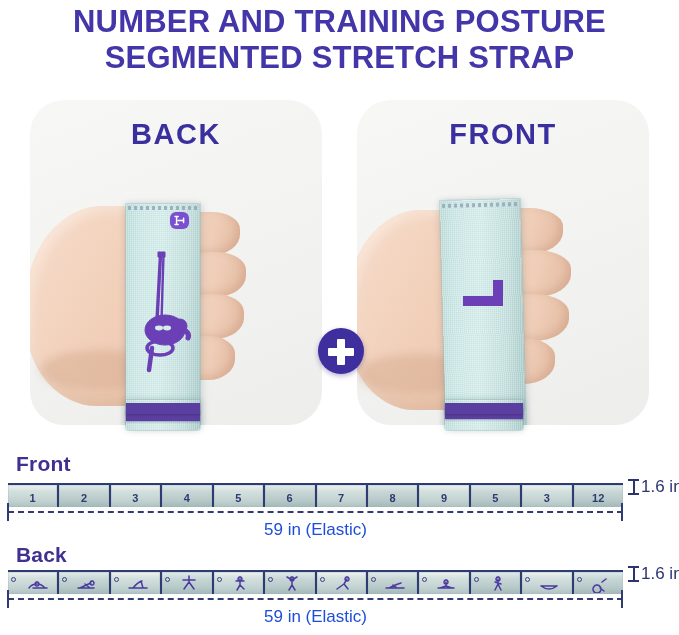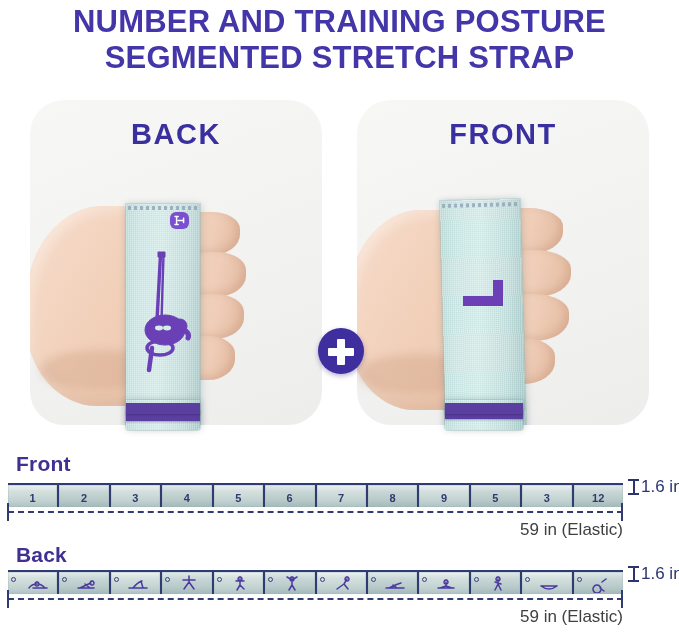--- a/index.html
+++ b/index.html
@@ -244,22 +244,22 @@
   }
   #cap-front-l { left: 7px;   top: 51px; }
   #cap-front-r { left: 621px; top: 51px; }
   #cap-back-l  { left: 7px;   top: 47px; }
   #cap-back-r  { left: 621px; top: 47px; }
 
   .length-label {
     position: absolute;
     width: 615px;
     left: 8px;
-    text-align: right;
-    color: #404040;
+    text-align: center;
+    color: #1d4ed8;
     font-size: 17px;
   }
   #len-front { top: 68px; }
   #len-back  { top: 64px; }
 
   .height-dim {
     position: absolute;
     color: #2c3470;
     font-size: 17px;
     white-space: nowrap;

